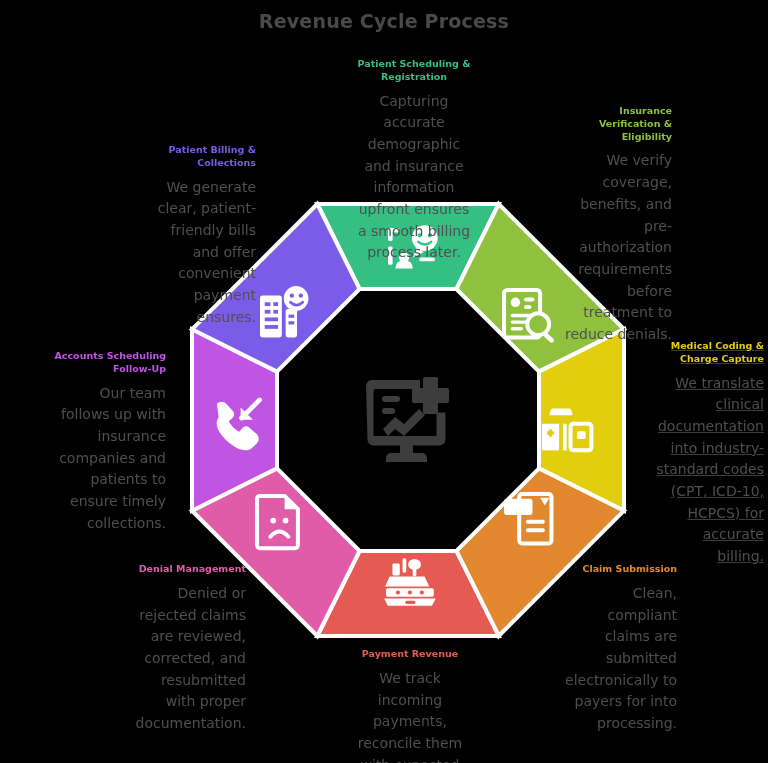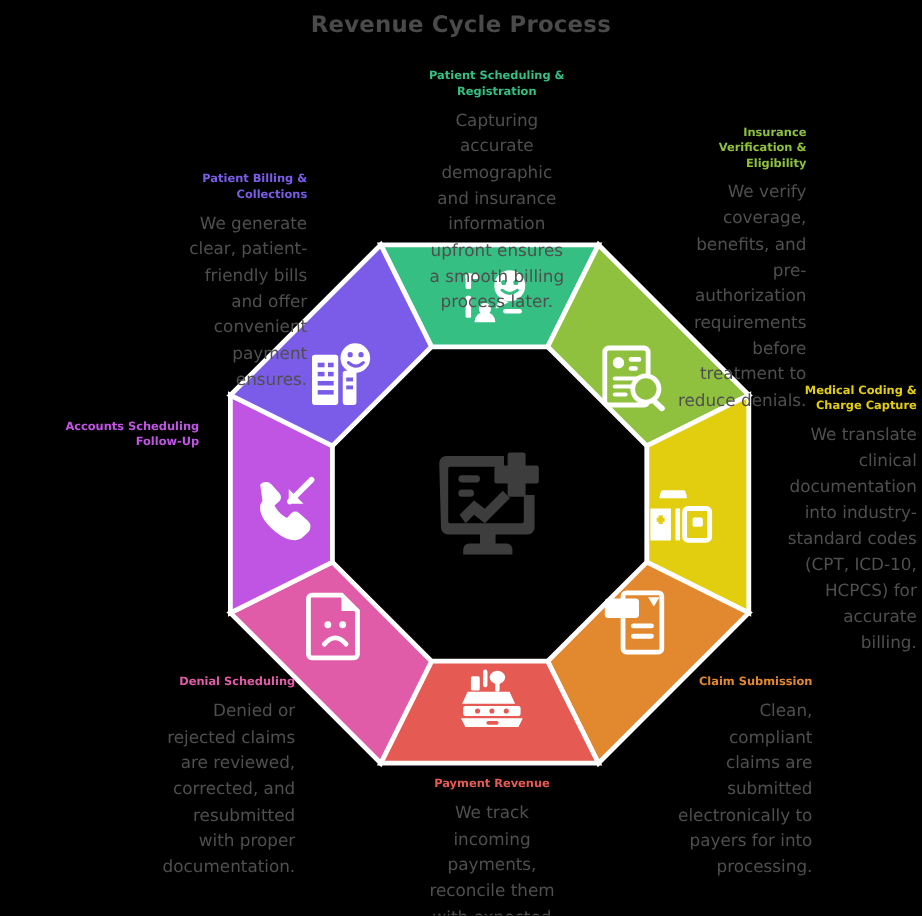--- a/index.html
+++ b/index.html
@@ -73,21 +73,21 @@
     color: #4f4f4f;
   }
 
   .align-center { text-align: center; }
   .align-left   { text-align: right; }
   .align-right  { text-align: right; }
 
   
   .lb-scheduling   { left: 330px; top:  58px; width: 120px; }
   .lb-insurance    { left: 540px; top: 105px; width: 108px; }
-  .lb-coding       { left: 628px; top: 320px; width: 112px; }
+  .lb-coding       { left: 628px; top: 340px; width: 112px; text-decoration: underline; }
   .lb-claim        { left: 541px; top: 563px; width: 112px; }
   .lb-payment      { left: 323px; top: 648px; width: 126px; }
   .lb-denial       { left: 110px; top: 563px; width: 112px; }
   .lb-ar           { left:  30px; top: 350px; width: 112px; }
   .lb-billing      { left: 120px; top: 144px; width: 112px; }
 </style>
 </head>
 <body>
 
 <div id="page-title">Revenue Cycle Process</div>
@@ -241,26 +241,27 @@
     <div class="label-title" style="color:#e2882f">Claim Submission</div>
     <div class="label-desc">Clean, compliant claims are submitted electronically to payers for into processing.</div>
   </div>
 
   <div class="label-block lb-payment align-center">
     <div class="label-title" style="color:#e55a52">Payment Revenue</div>
     <div class="label-desc">We track incoming payments, reconcile them with expected reimbursement, and post to patient accounts.</div>
   </div>
 
   <div class="label-block lb-denial align-right">
-    <div class="label-title" style="color:#e05ba8">Denial Scheduling</div>
+    <div class="label-title" style="color:#e05ba8">Denial Management</div>
     <div class="label-desc">Denied or rejected claims are reviewed, corrected, and resubmitted with proper documentation.</div>
   </div>
 
   <div class="label-block lb-ar align-right">
     <div class="label-title" style="color:#c054e3">Accounts Scheduling Follow-Up</div>
+    <div class="label-desc">Our team follows up with insurance companies and patients to ensure timely collections.</div>
   </div>
 
   <div class="label-block lb-billing align-right">
     <div class="label-title" style="color:#7b5ce8">Patient Billing &amp; Collections</div>
     <div class="label-desc">We generate clear, patient-friendly bills and offer convenient payment ensures.</div>
   </div>
 
 </div>
 
 </body></html>

